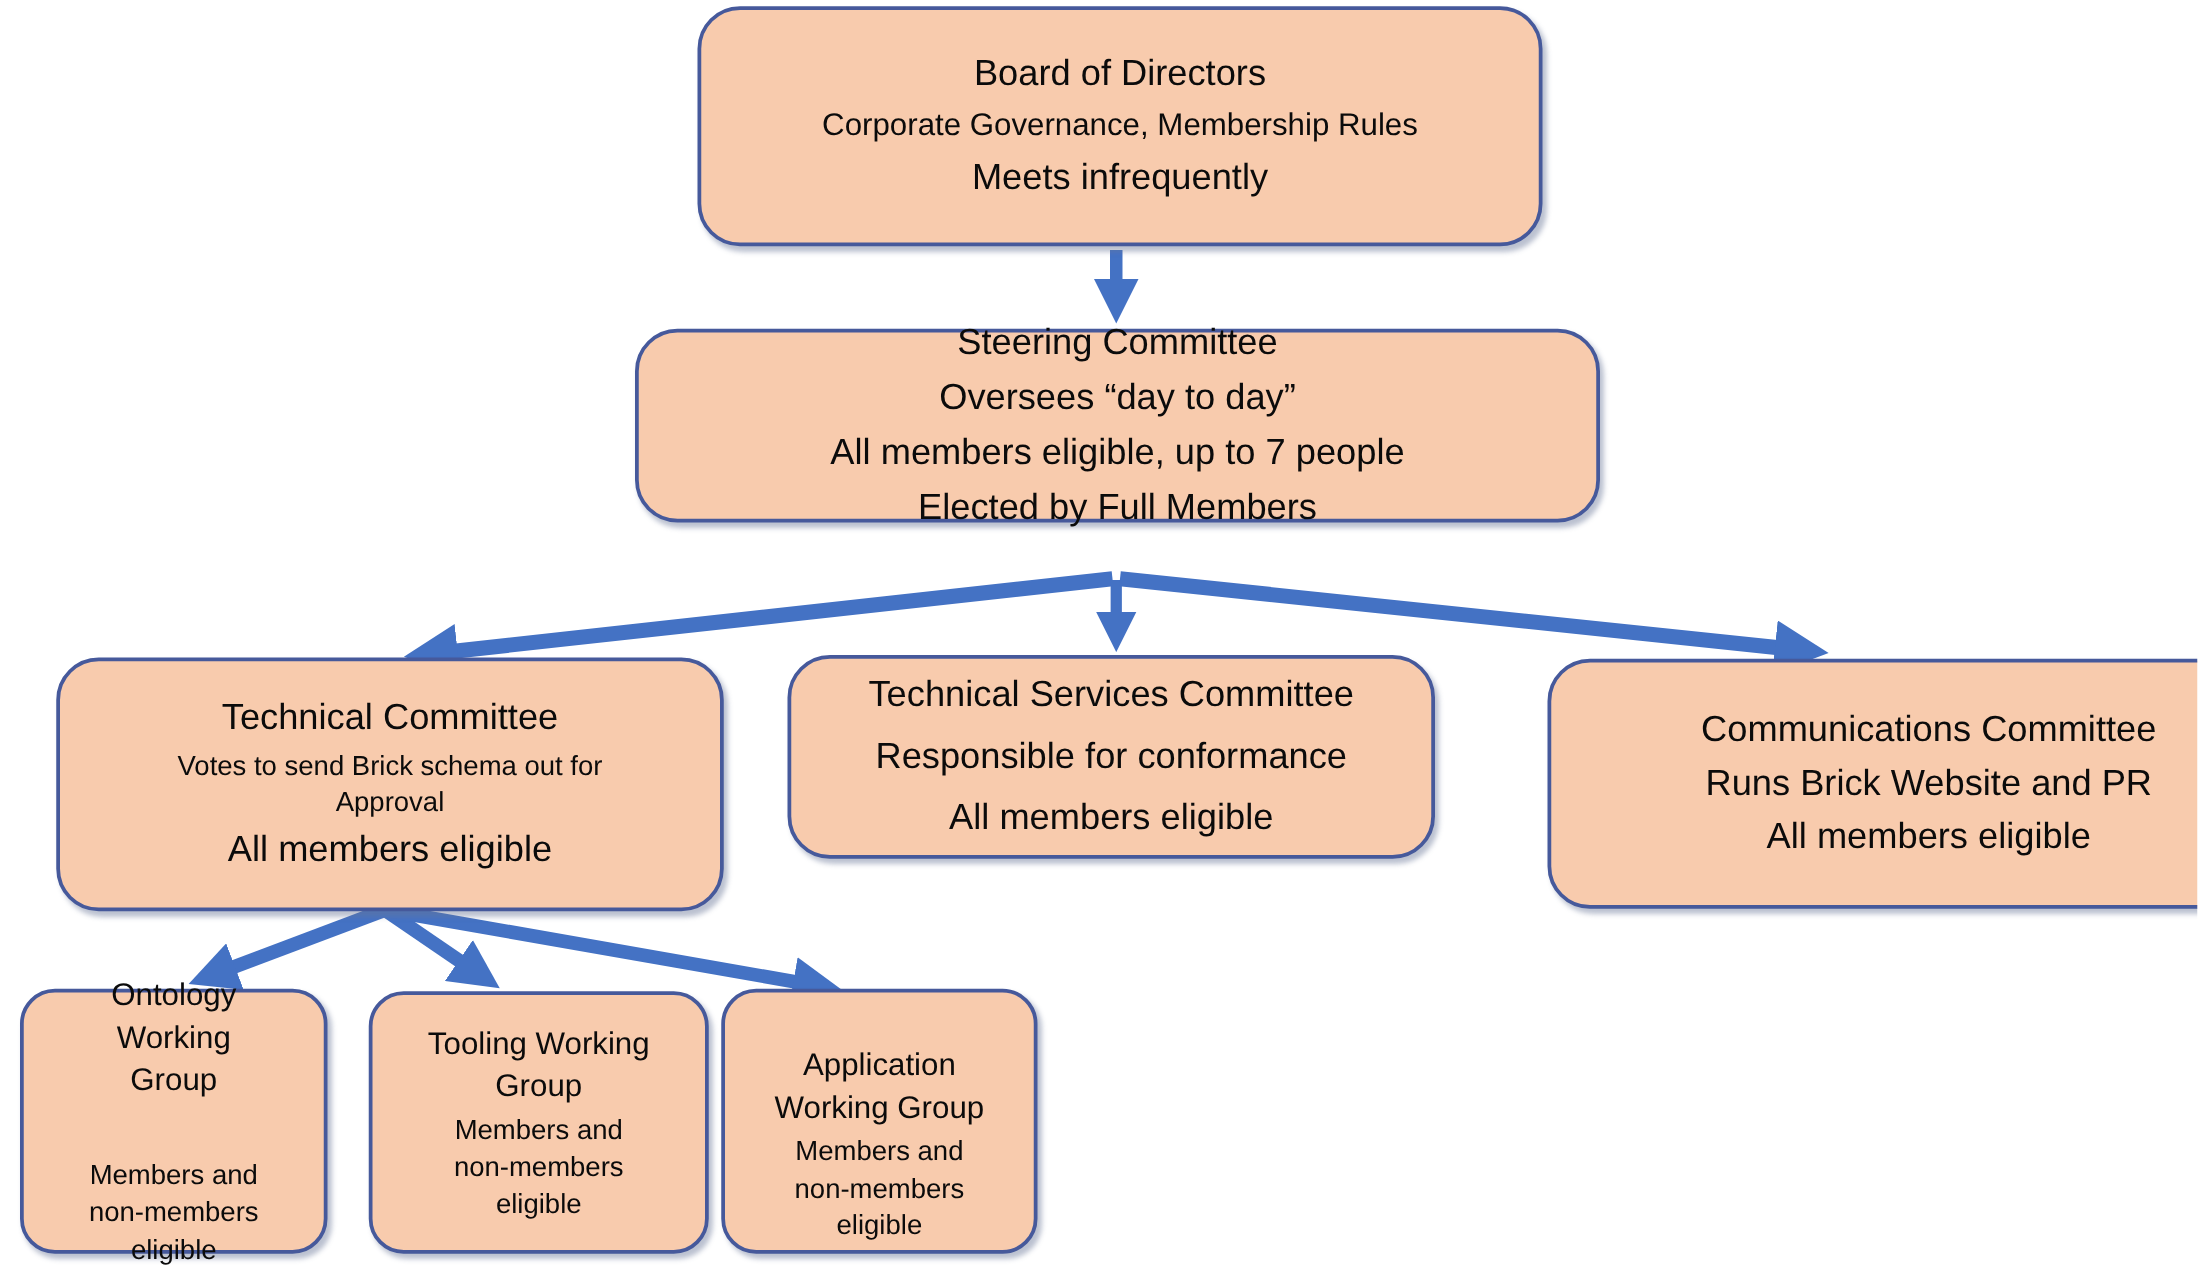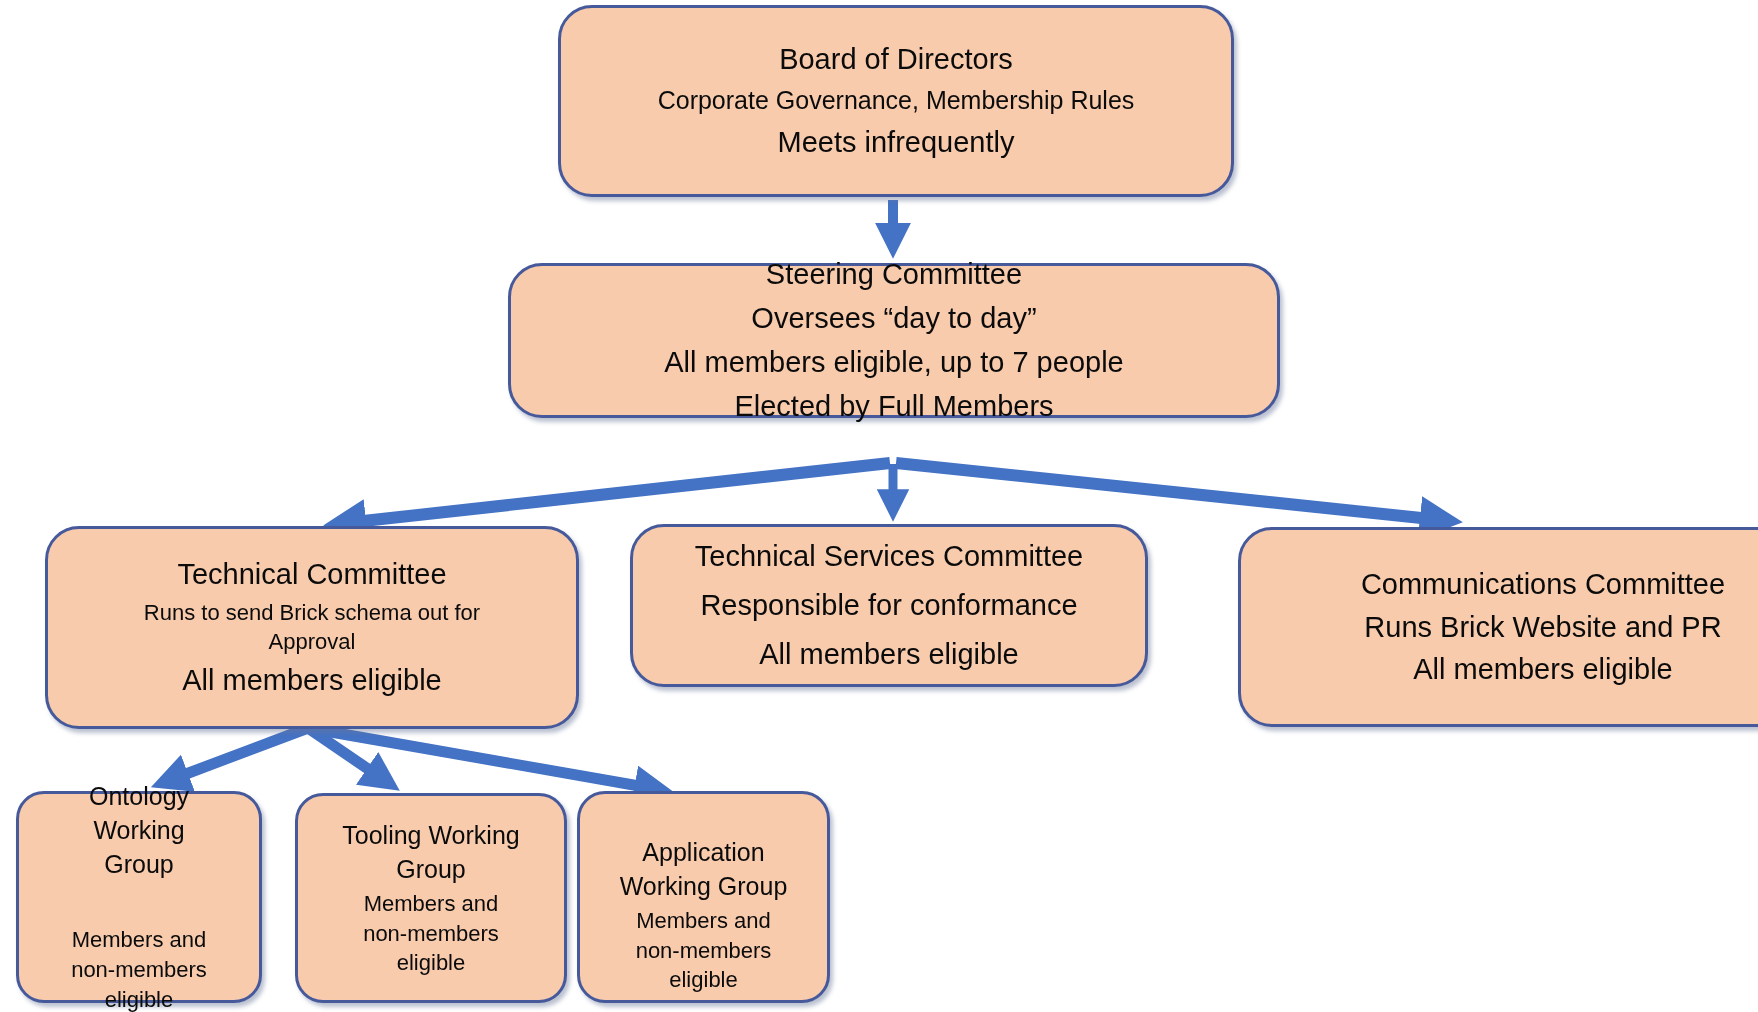--- a/index.html
+++ b/index.html
@@ -92,21 +92,21 @@
 
   <div class="node" id="node-steering">
     <span class="lg">Steering Committee</span>
     <span class="lg">Oversees “day to day”</span>
     <span class="lg">All members eligible, up to 7 people</span>
     <span class="lg">Elected by Full Members</span>
   </div>
 
   <div class="node" id="node-technical">
     <span class="lg">Technical Committee</span>
-    <span class="sm w-tcbody">Runs to send Brick schema out for Approval</span>
+    <span class="sm w-tcbody">Votes to send Brick schema out for Approval</span>
     <span class="lg">All members eligible</span>
   </div>
 
   <div class="node" id="node-tech-services">
     <span class="lg">Technical Services Committee</span>
     <span class="lg">Responsible for conformance</span>
     <span class="lg">All members eligible</span>
   </div>
 
   <div class="node" id="node-communications">

